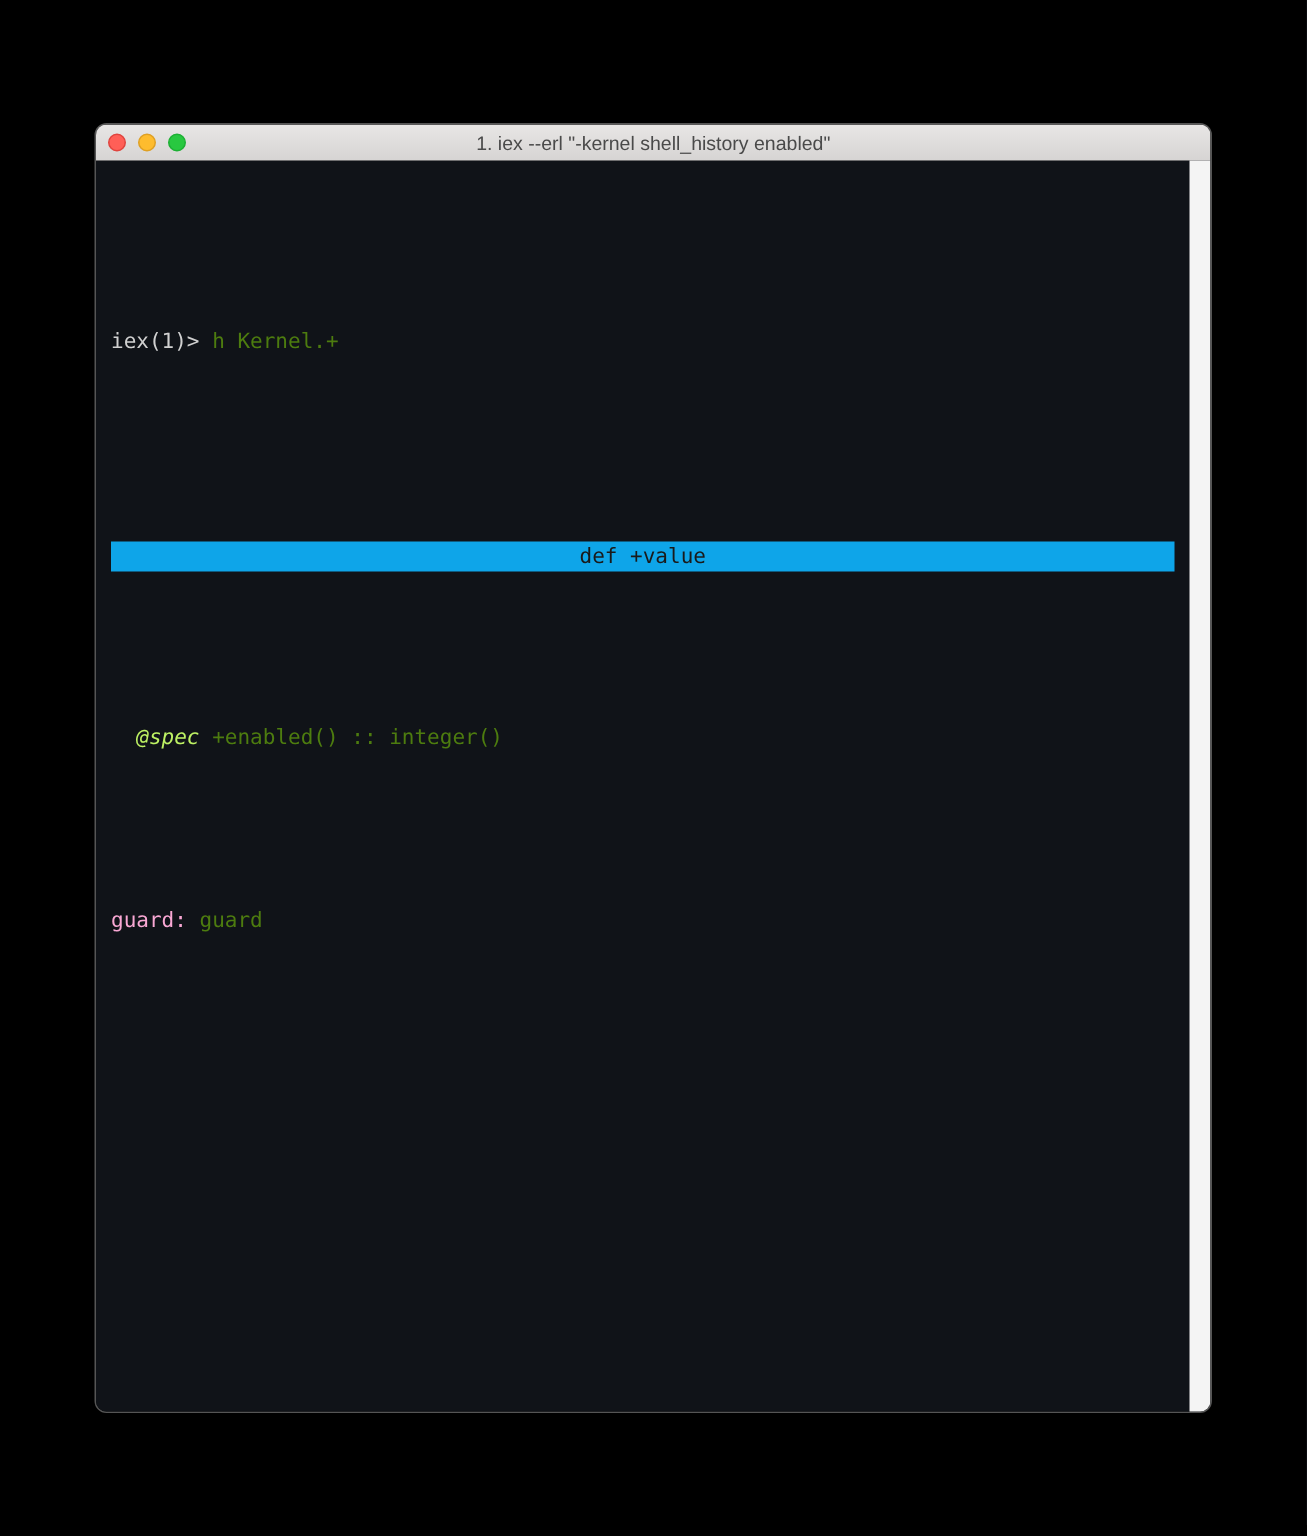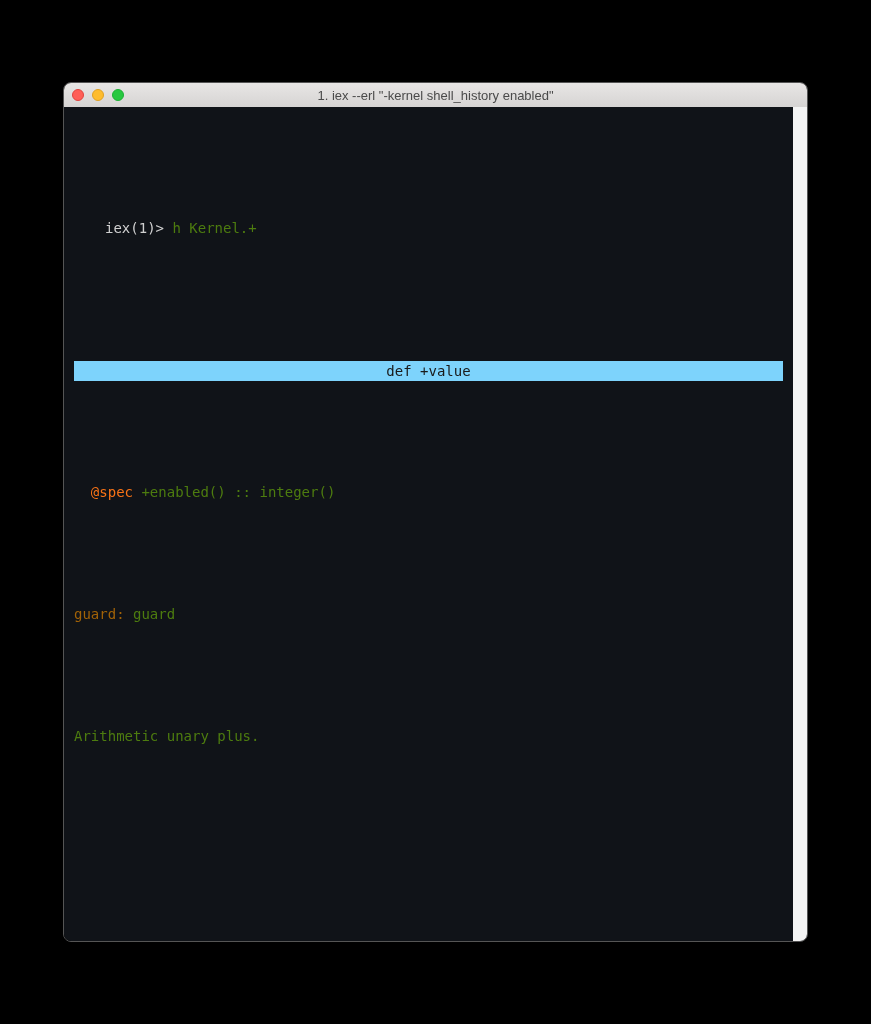--- a/index.html
+++ b/index.html
@@ -68,29 +68,29 @@
     overflow: hidden;
   }
   .scrollbar {
     width: 14px;
     background: #f4f4f4;
     position: relative;
   }
   .line { min-height: 1.45em; }
   .blank { height: 1.45em; }
   .intro { color: #d0d0d0; }
-  .prompt-pre { color: #d0d0d0; margin-left: 31px; }
+  .prompt-pre { color: #d0d0d0; }
   .header {
-    background: #7dd3fc;
+    background: #0ea5e9;
     color: #1a1a1a;
     text-align: center;
     display: block;
   }
-  .at-spec { color: #f97316; }
-  .yellow { color: #a16207; }
+  .at-spec { color: #bef264; font-style: italic; }
+  .yellow { color: #f9a8d4; }
   .white { color: #4d7c0f; }
 </style>
 </head>
 <body>
 
 <div class="window">
   <div class="titlebar">
     <div class="traffic-lights">
       <div class="light red"></div>
       <div class="light yellow"></div>
@@ -104,21 +104,20 @@
       <div class="blank"></div>
       <div class="line"><span class="prompt-pre">iex(1)&gt; </span><span class="white">h Kernel.+</span></div>
       <div class="blank"></div>
 
       <div class="line header">def +value</div>
       <div class="blank"></div>
       <div class="line">  <span class="at-spec">@spec</span><span class="white"> +enabled() :: integer()</span></div>
       <div class="blank"></div>
       <div class="line"><span class="yellow">guard:</span><span class="white"> guard</span></div>
       <div class="blank"></div>
-      <div class="line white">Arithmetic unary plus.</div>
       <div class="blank"></div>
       
       
       
       
       
       
       
       
 

